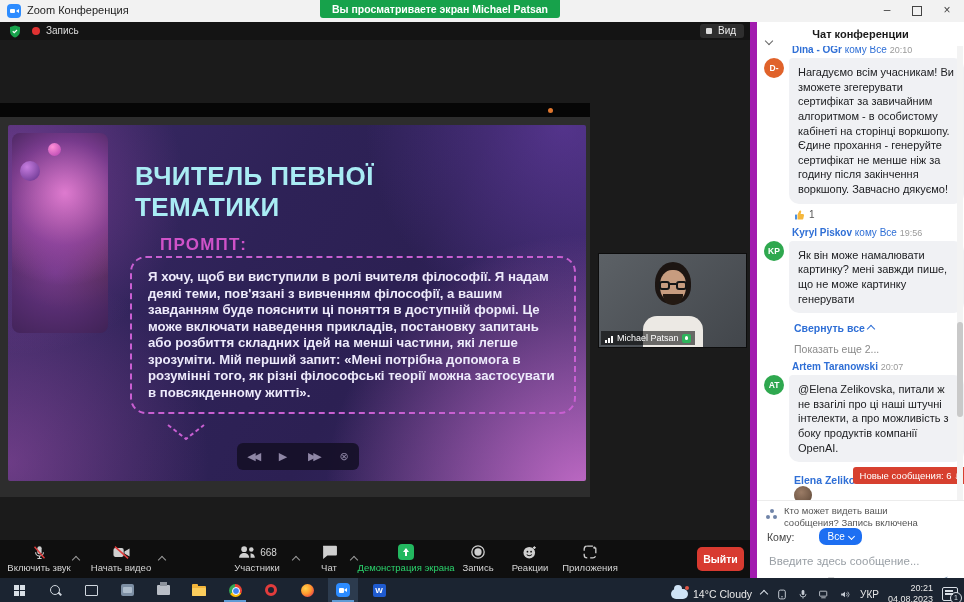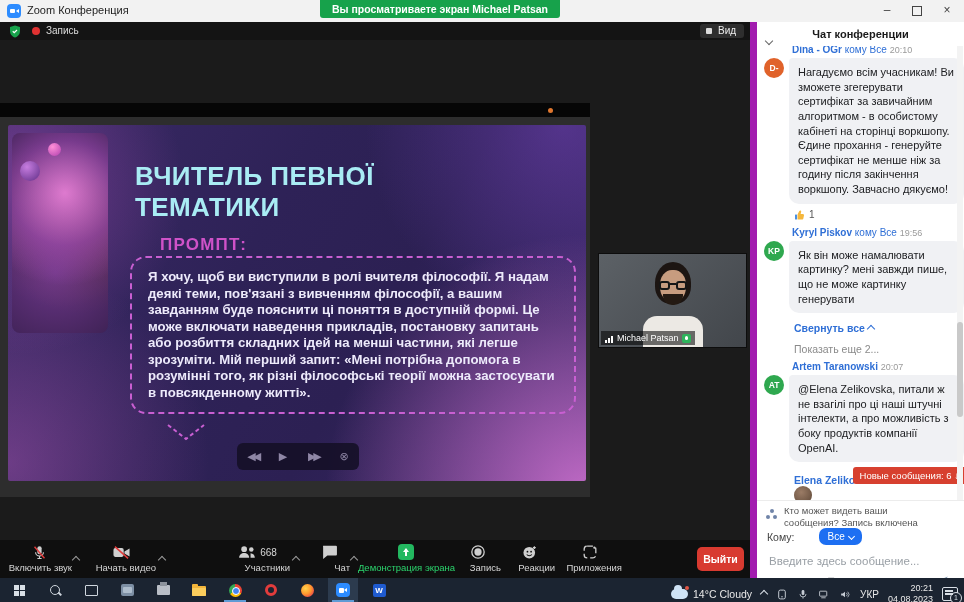--- a/index.html
+++ b/index.html
@@ -73,21 +73,21 @@
   .p-glass i.l{left:0}.p-glass i.r{right:0}
   .p-glass:after{content:"";position:absolute;left:11px;top:2px;width:6px;height:2px;background:#161616}
   .p-beard{position:absolute;left:64px;top:40px;width:20px;height:11px;background:#241a13;border-radius:0 0 9px 9px}
   .p-shirt{position:absolute;left:44px;top:62px;width:60px;height:32px;background:#ece9e4;border-radius:14px 14px 0 0}
   #video-label{position:absolute;left:2px;bottom:2px;height:14px;background:rgba(0,0,0,.55);display:flex;align-items:center;gap:3px;padding:0 4px;color:#fff;font-size:9px}
   .sigbars i{display:inline-block;width:2px;background:#fff;margin-right:1px;vertical-align:bottom}
   #mic-ind{width:9px;height:9px;border-radius:2px;background:#2eb45c;position:relative}
   #mic-ind:after{content:"";position:absolute;left:3px;top:2px;width:3px;height:4px;background:#fff;border-radius:2px}
   
   #toolbar{position:absolute;left:0;top:540px;width:750px;height:38px;background:#0f0f0f}
-  .tb-item{position:absolute;top:3px;text-align:right;color:#d6d6d6}
+  .tb-item{position:absolute;top:3px;text-align:center;color:#d6d6d6}
   .tb-item .lab{font-size:9.5px;margin-top:1px;white-space:nowrap}
   .tb-item .icw{height:18px;display:flex;align-items:center;justify-content:center;gap:3px}
   .tb-chev{position:absolute;top:9px}
   .tb-chev .chev{border-color:#9a9a9a}
   .green{color:#2bd46d!important}
   #share-ic{width:16px;height:16px;border-radius:4px;background:#23b860;position:relative}
   #share-ic:after{content:"";position:absolute;left:5.2px;top:4px;border-left:3px solid transparent;border-right:3px solid transparent;border-bottom:4px solid #fff}
   #share-ic:before{content:"";position:absolute;left:7px;top:7px;width:2.4px;height:5px;background:#fff}
   #leave-btn{position:absolute;left:697px;top:7px;width:47px;height:24px;background:#d83a30;border:none;border-radius:5px;color:#fff;font-size:10.5px;font-weight:bold;font-family:inherit}
   

